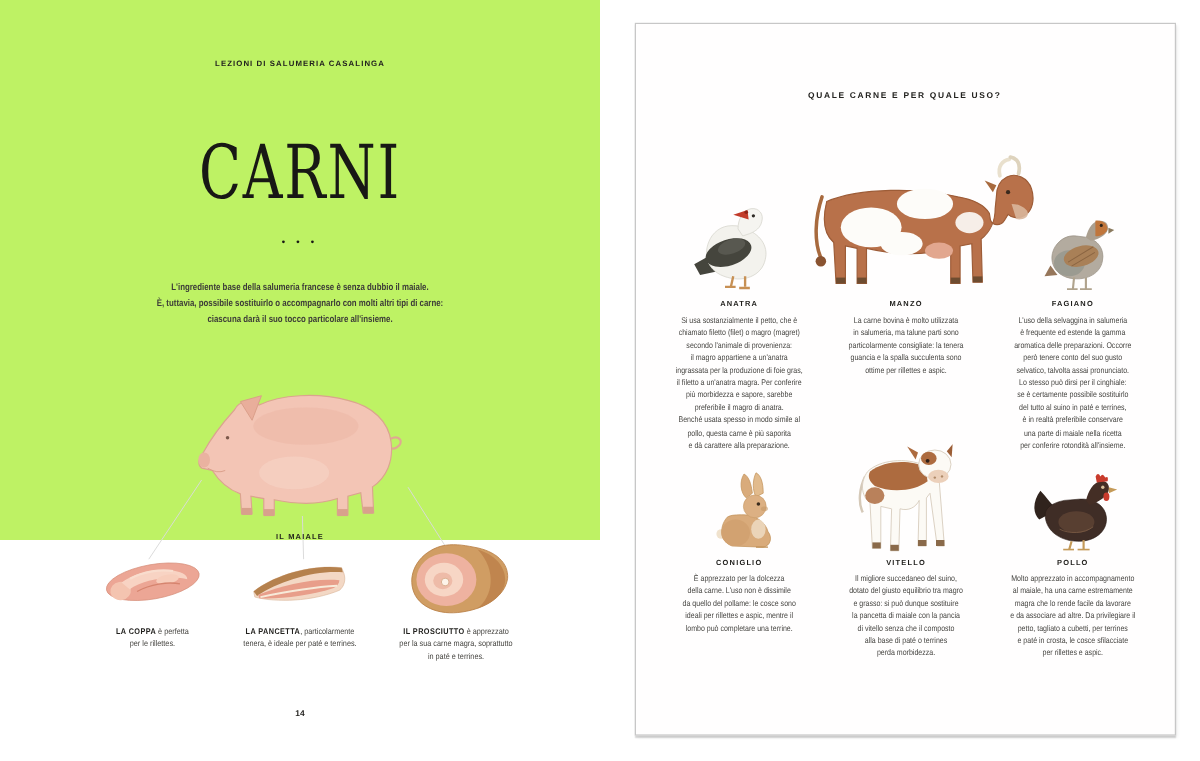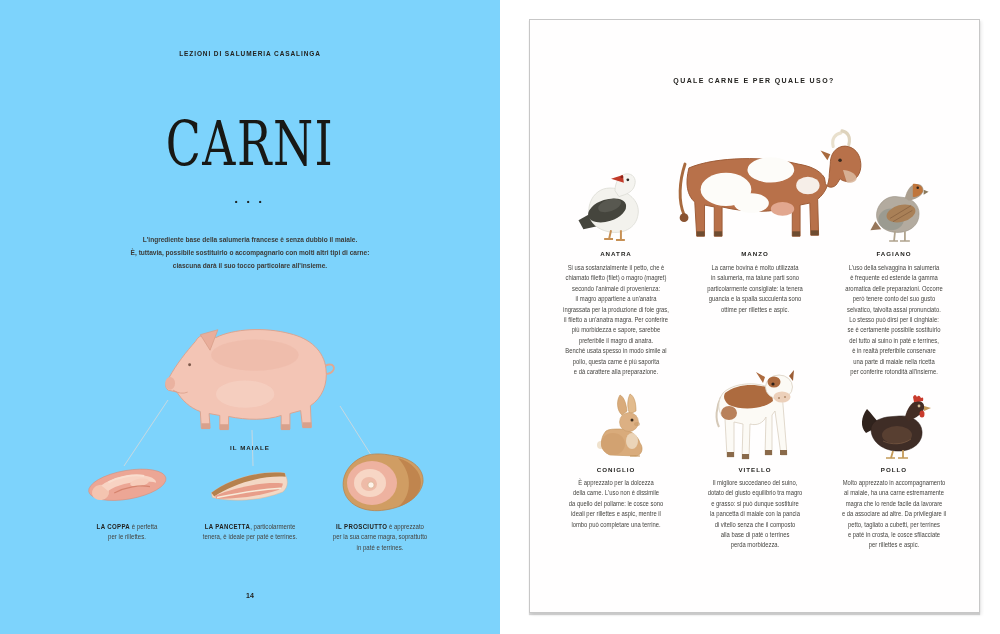--- a/index.html
+++ b/index.html
@@ -1,19 +1,19 @@
 <!DOCTYPE html>
 <html><head>
 <meta charset="utf-8">
 <style>
   html,body{margin:0;padding:0;background:#ffffff;width:1000px;height:634px;overflow:hidden;
     font-family:"Liberation Sans",sans-serif;}
   .abs{position:absolute;}
   
-  #left-page{position:absolute;left:0;top:0;width:500px;height:634px;background:#7dd3fc;}
+  #left-page{position:absolute;left:0;top:0;width:500px;height:450px;background:#bef264;}
   .kicker{font-weight:700;font-size:6.5px;line-height:8px;letter-spacing:.9px;color:#23221f;text-align:center;}
   .title{font-family:"DejaVu Serif",serif;font-weight:400;font-size:62px;line-height:64px;color:#181815;
     text-align:center;letter-spacing:2px;transform:scaleX(.74);transform-origin:50% 50%;}
   .ornament{font-weight:700;font-size:8px;line-height:8px;letter-spacing:3.5px;color:#181815;text-align:center;}
   .intro{font-weight:600;font-size:8px;line-height:13px;color:#3c3b38;text-align:center;white-space:pre-line;
     transform:scaleX(.82);transform-origin:50% 0;}
   .minilabel{font-weight:700;font-size:6.2px;line-height:8px;letter-spacing:1px;color:#1f1e1b;text-align:center;}
   .caption{font-size:6.9px;line-height:10.3px;color:#44433f;text-align:center;white-space:pre-line;
     transform:scaleX(.88);transform-origin:50% 0;}
   .caption b{font-weight:700;letter-spacing:.4px;color:#22211e;}

